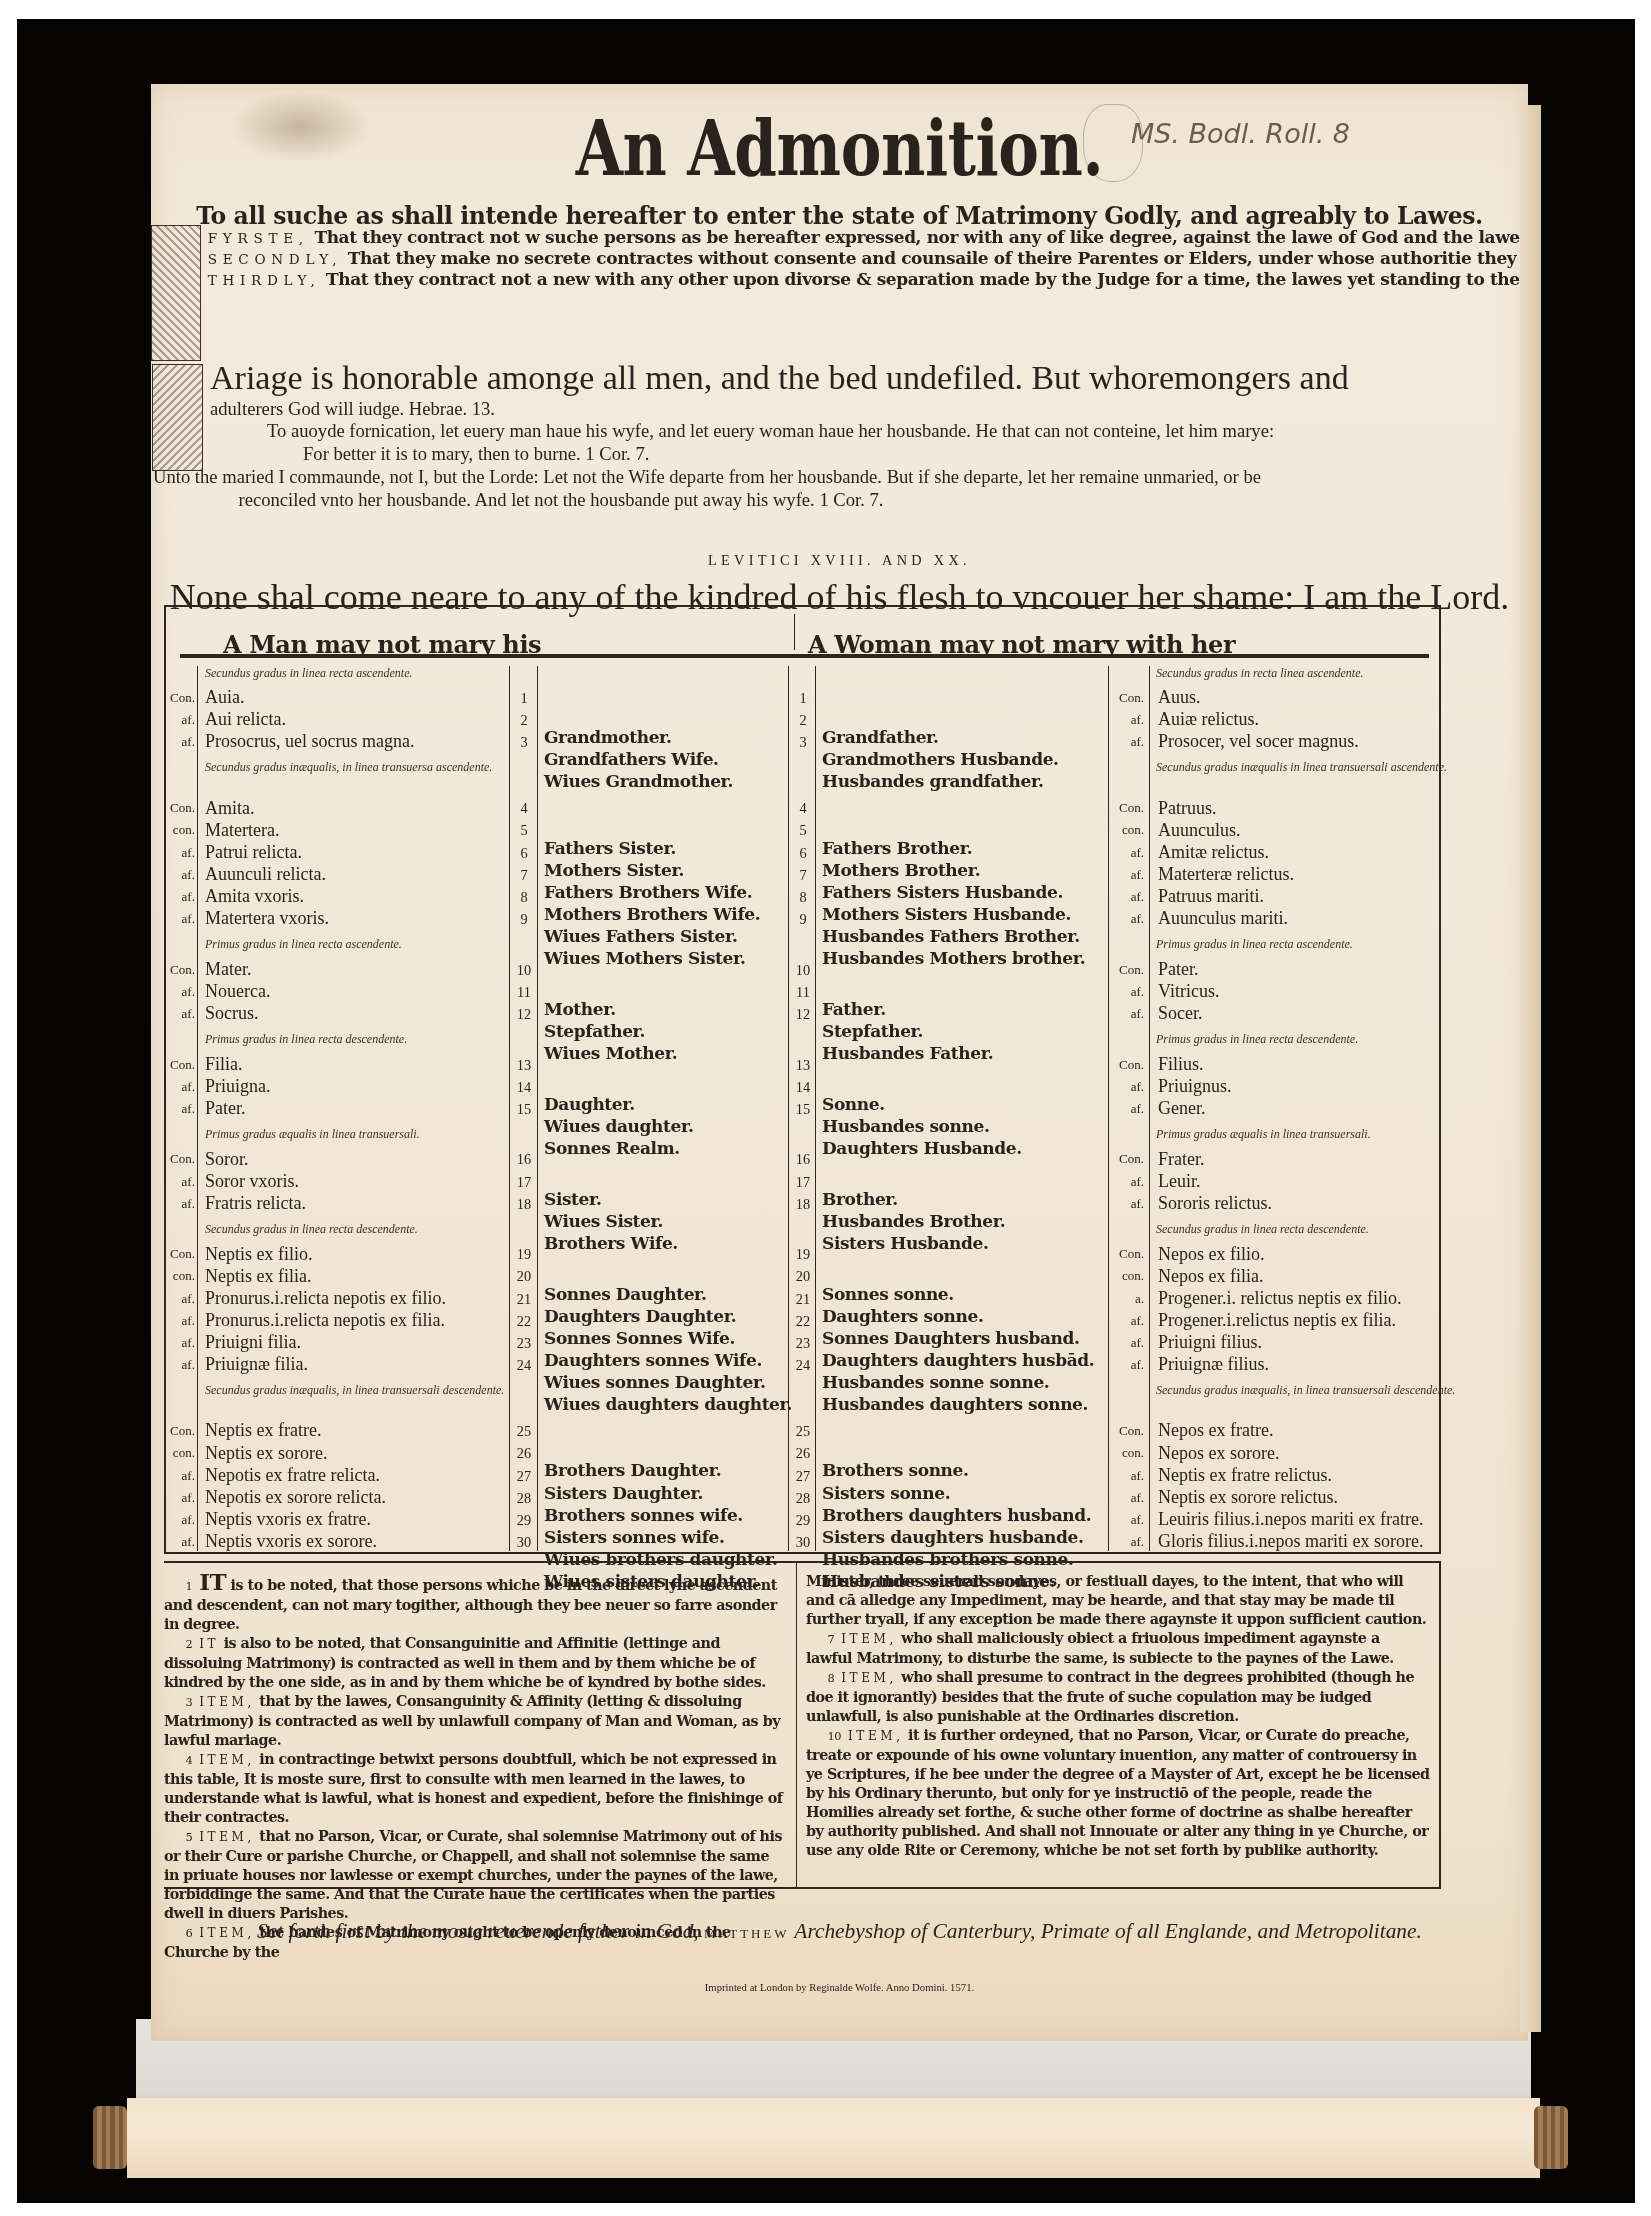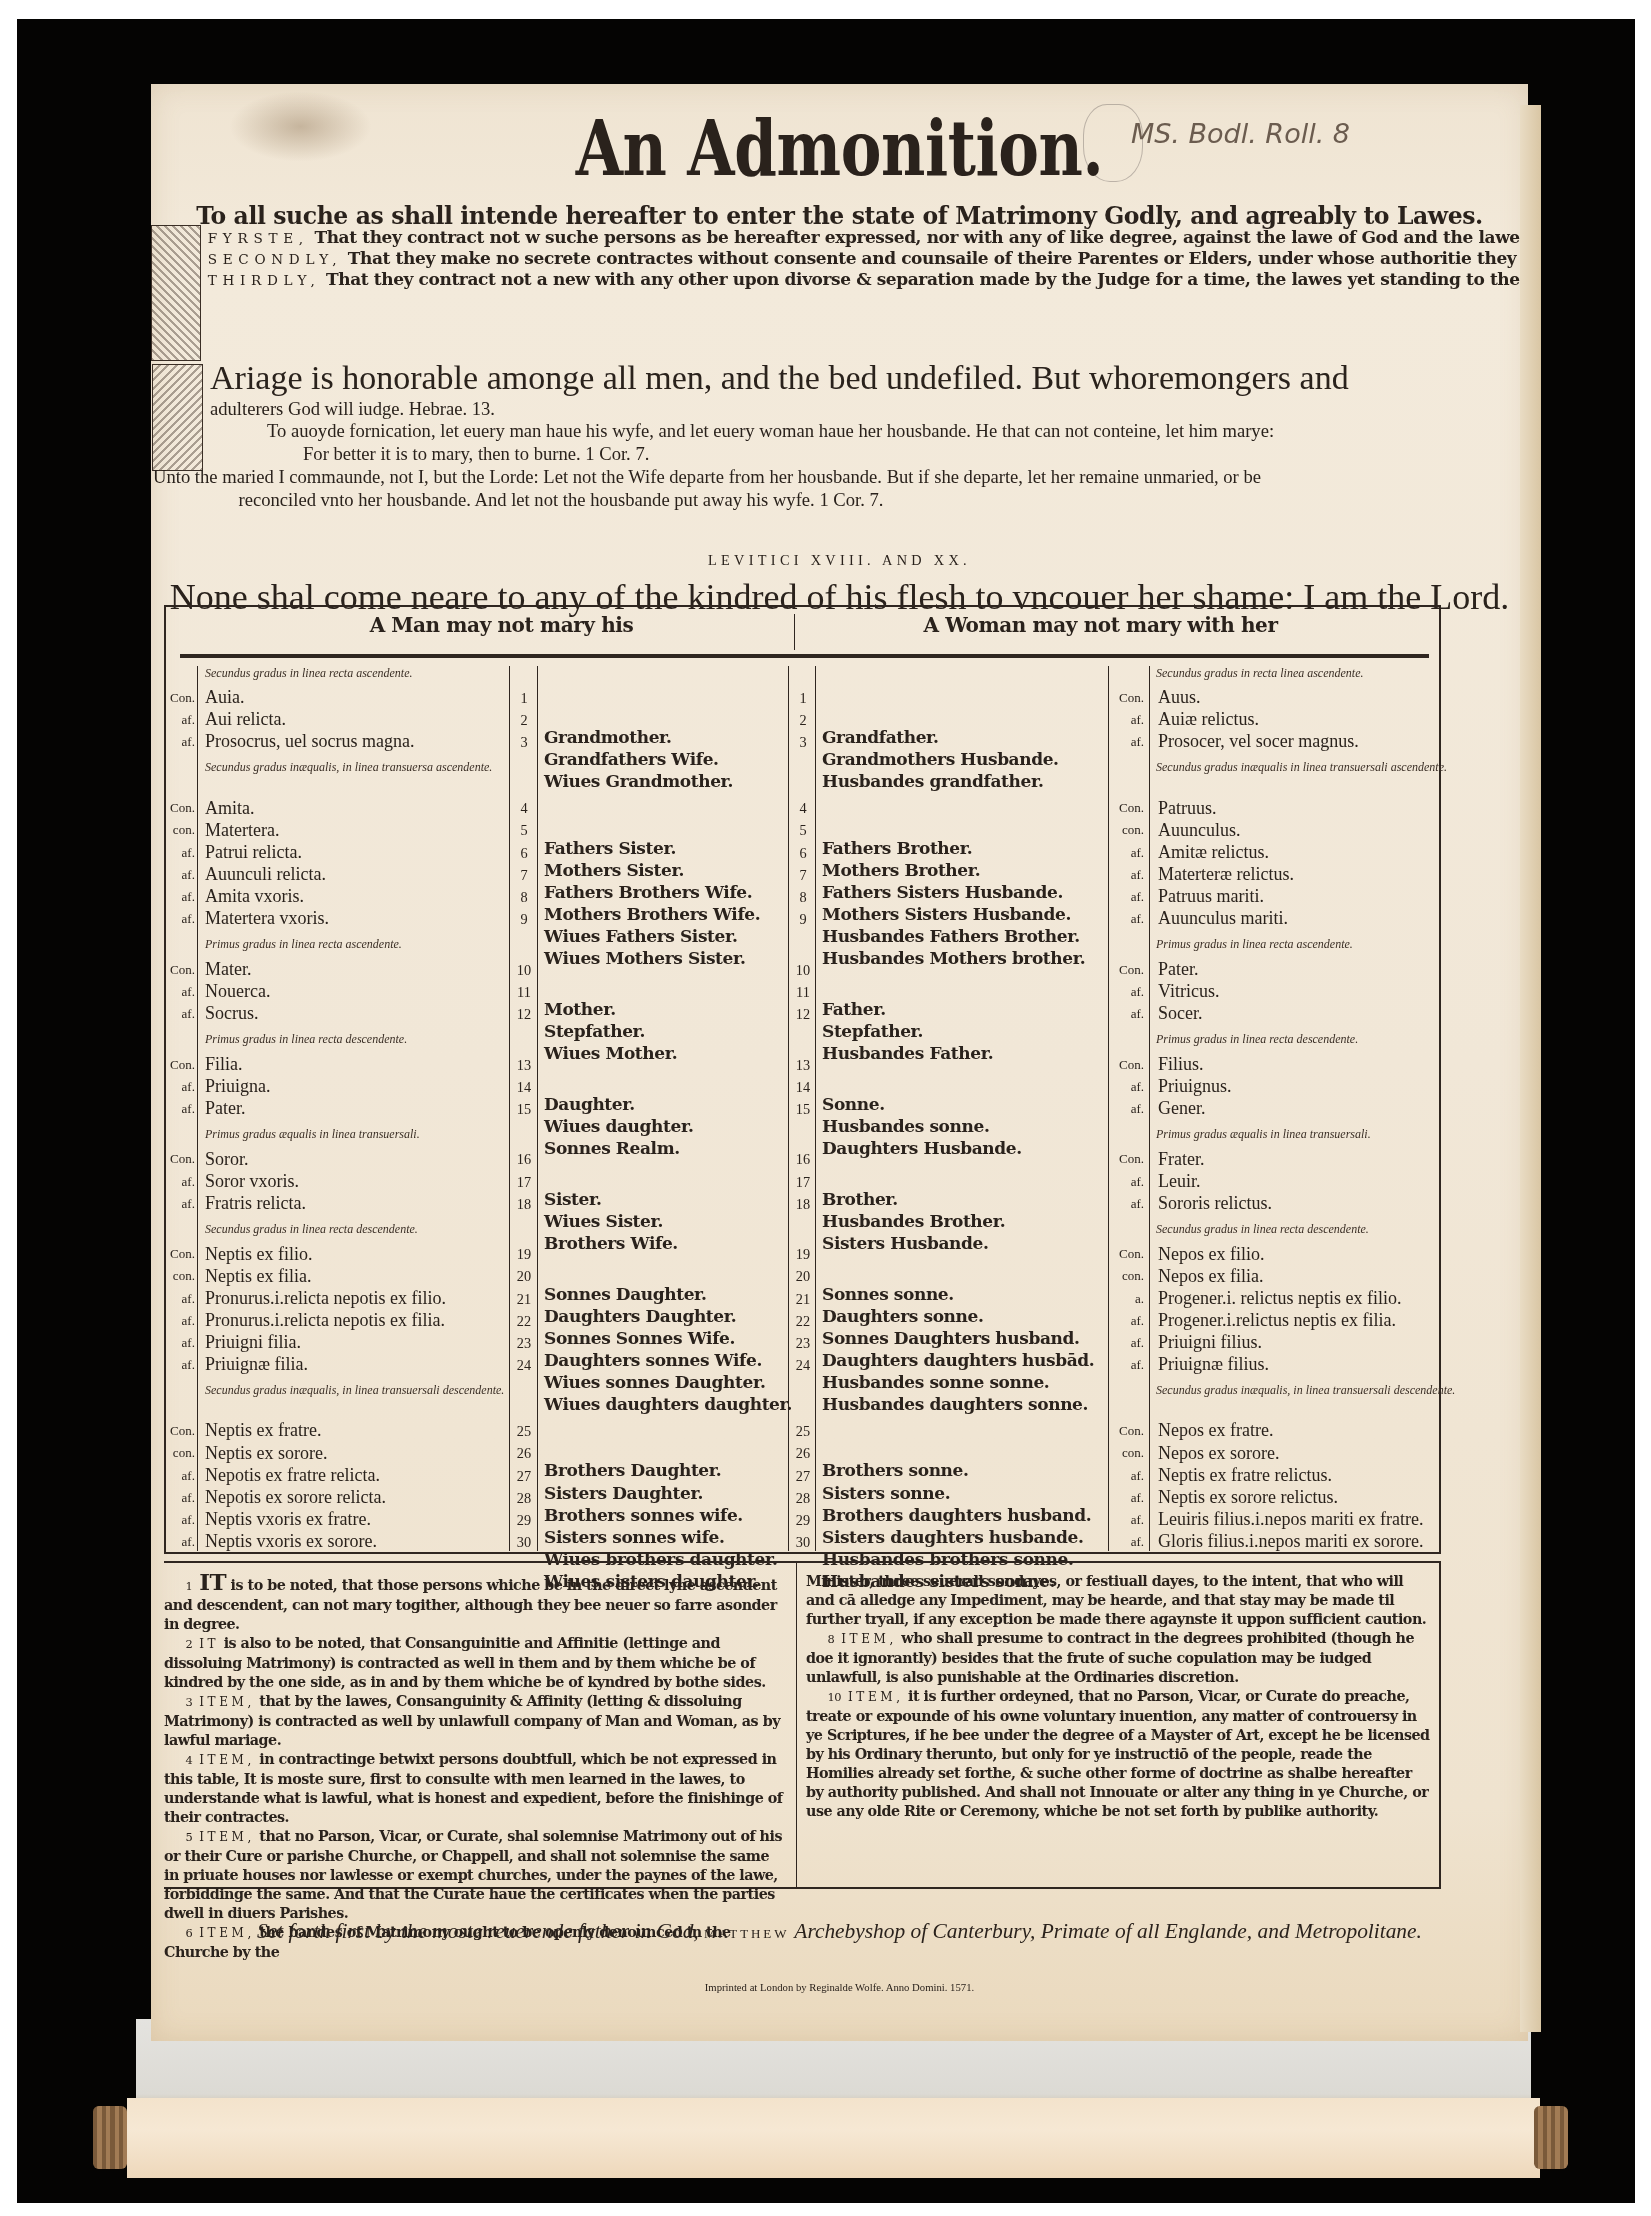--- a/index.html
+++ b/index.html
@@ -45,21 +45,21 @@
   #hebrews { left: 59px; top: 274px; width: 1313px; }
   #hebrews .big { font-size: 34px; line-height: 40px; white-space: nowrap; }
   #hebrews .small { font-size: 18.6px; line-height: 21.4px; }
   .sc { font-size: 18.6px; line-height: 23px; white-space: nowrap; }
 
   #lev-head { left: 0; width: 100%; top: 468px; text-align: center; font-size: 14.3px; letter-spacing: 4.3px; }
   #lev-text { left: 0; width: 100%; top: 492px; text-align: center; font-size: 36px; white-space: nowrap; }
 
   
   #table { left: 13px; top: 521px; width: 1277px; height: 949px; border: 2.1px solid #2f2620; }
-  .tbl-head { position: absolute; top: 6px; height: 37px; font-size: 20px; text-align: center; }
+  .tbl-head { position: absolute; top: 23px; height: 37px; font-size: 24px; }
   #th-man { left: 57px; width: 557px; }
   #th-woman { left: 642px; width: 585px; }
   .hrule { position: absolute; height: 3.6px; background: #2f2620; top: 47px; }
   .vrule { position: absolute; width: 1.4px; background: #2f2620; }
   .row { position: absolute; left: 0; white-space: nowrap; }
   .deg { font-size: 12px; font-style: italic; font-family: "Liberation Serif", serif; color: #3a2e25; }
   .abbr { font-size: 13px; font-family: "Liberation Serif", serif; text-align: right; display: inline-block; width: 26px; }
   .lat { font-size: 18px; font-family: "Liberation Serif", serif; }
   .num { font-size: 14.3px; display: inline-block; width: 20px; text-align: center; font-family: "Liberation Serif", serif; }
   .eng { font-size: 17px; font-weight: bold; font-family: "DejaVu Serif", serif; letter-spacing: -0.4px; margin-top: 40px; }
@@ -400,20 +400,21 @@
     <div id="notes-left" class="notes-col">
         <div class="note"><span class="n">1</span><span style="font-size:23px">IT</span><span> is to be noted, that those persons whiche be in the direct lyne ascendent and descendent, can not mary togither, although they bee neuer so farre asonder in degree.</span></div>
         <div class="note"><span class="n">2</span><span class="item">IT</span><span> is also to be noted, that Consanguinitie and Affinitie (lettinge and dissoluing Matrimony) is contracted as well in them and by them whiche be of kindred by the one side, as in and by them whiche be of kyndred by bothe sides.</span></div>
         <div class="note"><span class="n">3</span><span class="item">ITEM,</span><span> that by the lawes, Consanguinity &amp; Affinity (letting &amp; dissoluing Matrimony) is contracted as well by unlawfull company of Man and Woman, as by lawful mariage.</span></div>
         <div class="note"><span class="n">4</span><span class="item">ITEM,</span><span> in contractinge betwixt persons doubtfull, which be not expressed in this table, It is moste sure, first to consulte with men learned in the lawes, to understande what is lawful, what is honest and expedient, before the finishinge of their contractes.</span></div>
         <div class="note"><span class="n">5</span><span class="item">ITEM,</span><span> that no Parson, Vicar, or Curate, shal solemnise Matrimony out of his or their Cure or parishe Churche, or Chappell, and shall not solemnise the same in priuate houses nor lawlesse or exempt churches, under the paynes of the lawe, forbiddinge the same. And that the Curate haue the certificates when the parties dwell in diuers Parishes.</span></div>
         <div class="note"><span class="n">6</span><span class="item">ITEM,</span><span> the bandes of Matrimony ought to be openly denounced in the Churche by the</span></div>
       </div>
     <div id="notes-right" class="notes-col">
         <div class="note" style="text-indent:0"><span>Minister, three seuerall sondayes, or festiuall dayes, to the intent, that who will and cā alledge any Impediment, may be hearde, and that stay may be made til further tryall, if any exception be made there agaynste it uppon sufficient caution.</span></div>
+        <div class="note"><span class="n">7</span><span class="item">ITEM,</span><span> who shall maliciously obiect a friuolous impediment agaynste a lawful Matrimony, to disturbe the same, is subiecte to the paynes of the Lawe.</span></div>
         <div class="note"><span class="n">8</span><span class="item">ITEM,</span><span> who shall presume to contract in the degrees prohibited (though he doe it ignorantly) besides that the frute of suche copulation may be iudged unlawfull, is also punishable at the Ordinaries discretion.</span></div>
         <div class="note"><span class="n">10</span><span class="item">ITEM,</span><span> it is further ordeyned, that no Parson, Vicar, or Curate do preache, treate or expounde of his owne voluntary inuention, any matter of controuersy in ye Scriptures, if he bee under the degree of a Mayster of Art, except he be licensed by his Ordinary therunto, but only for ye instructiō of the people, reade the Homilies already set forthe, &amp; suche other forme of doctrine as shalbe hereafter by authority published. And shall not Innouate or alter any thing in ye Churche, or use any olde Rite or Ceremony, whiche be not set forth by publike authority.</span></div>
       </div>
   </div>
 
   <div id="setforth" class="abs it">
     <span>Set forth first by the moste reuerende father in God, </span><span class="caps">MATTHEW</span><span> Archebyshop of Canterbury, Primate of all Englande, and Metropolitane.</span>
   </div>
   <div id="imprint" class="abs rm">Imprinted at London by Reginalde Wolfe.   Anno Domini.  1571.</div>
 </div>

